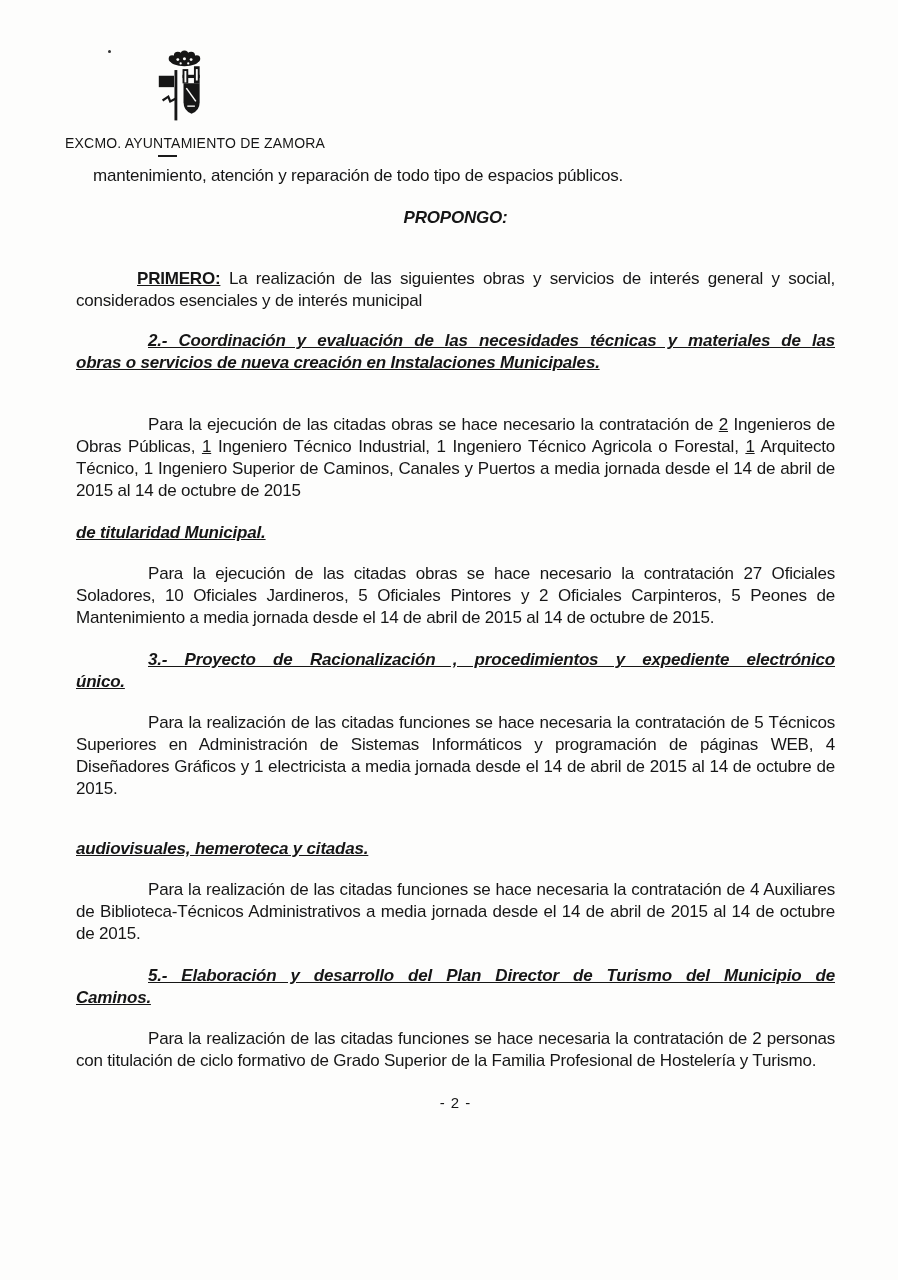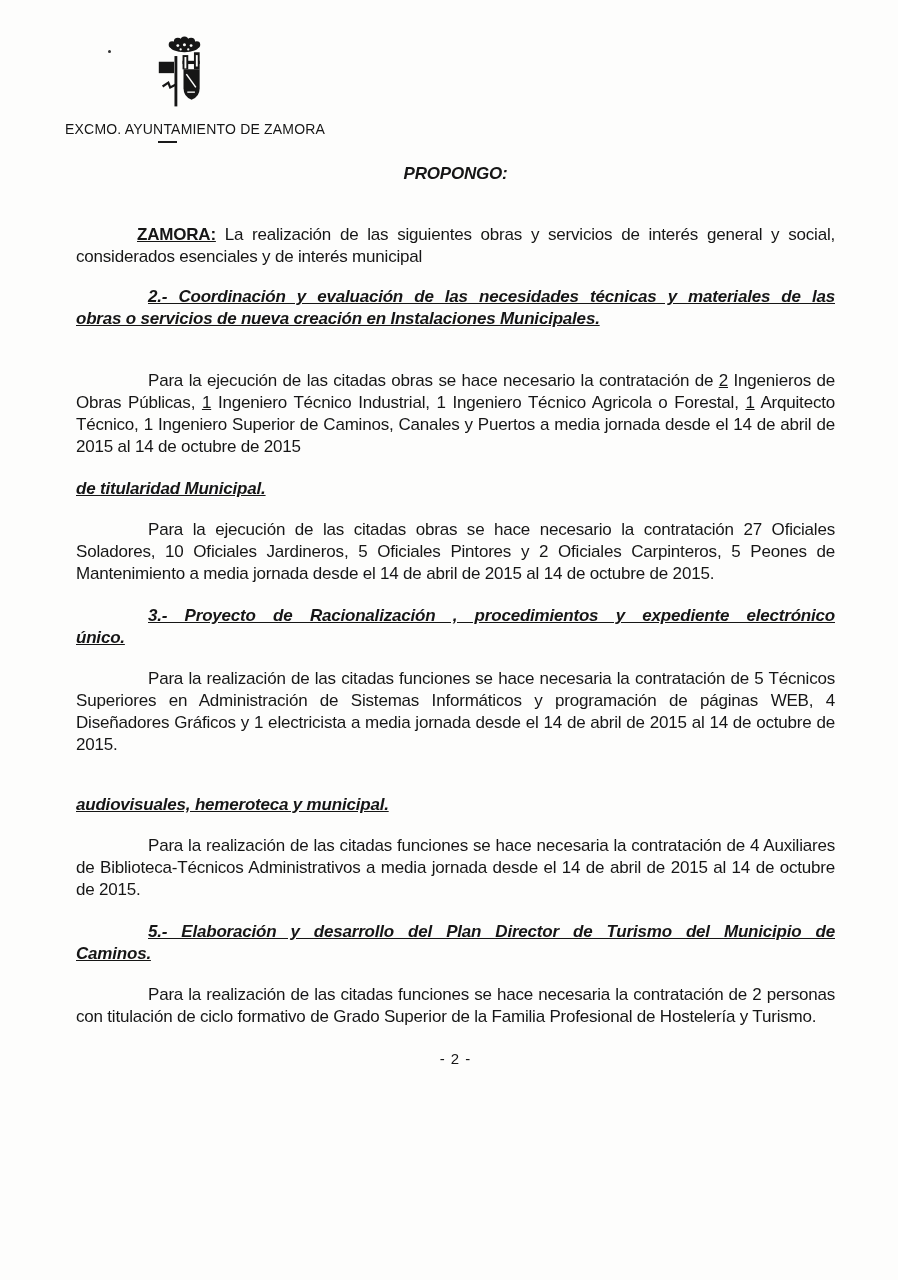--- a/index.html
+++ b/index.html
@@ -12,21 +12,21 @@
     overflow: hidden;
     color: #161616;
     font-family: "Liberation Sans", sans-serif;
     font-size: 17px;
     letter-spacing: -0.2px;
     line-height: 22px;
     box-sizing: border-box;
     padding: 0 63px 0 76px;
   }
   
-  .header { position: relative; margin-left: -11px; padding-top: 36px; }
+  .header { position: relative; margin-left: -11px; padding-top: 50px; }
   .crest { margin-left: 90px; width: 57px; height: 80px; }
   .crest svg { display: block; }
   .speckle {
     position: absolute; left: 43px; top: 50px;
     width: 3px; height: 3px; background: #333; border-radius: 50%;
   }
   .org-name {
     margin-top: 5px;
     font-size: 14px;
     letter-spacing: 0.2px;
@@ -108,24 +108,25 @@
 
         <path d="M30 35 h17 v20 q0 9 -8.5 12 q-8.5 -3 -8.5 -12 z" fill="#161616"></path>
         <path d="M33 40 l10 14" stroke="#fdfdfc" stroke-width="1.6"></path>
         <path d="M34 59 h8" stroke="#fdfdfc" stroke-width="1.4"></path>
       </svg>
     </div>
     <div class="org-name">EXCMO. AYUNTAMIENTO DE ZAMORA</div>
     <div class="org-dash"></div>
   </div>
 
+  <p class="intro-par">mantenimiento, atención y reparación de todo tipo de espacios públicos.</p>
 
   <p class="propongo">PROPONGO:</p>
 
-  <p class="primero"><span class="label">ZAMORA:</span><span> La realización de las siguientes obras y servicios de interés general y social, considerados esenciales y de interés municipal</span></p>
+  <p class="primero"><span class="label">PRIMERO:</span><span> La realización de las siguientes obras y servicios de interés general y social, considerados esenciales y de interés municipal</span></p>
 
   <div class="section">
     <div class="sec-title mt-sec-sm">
       <div class="line1">2.- Coordinación y evaluación de las necesidades técnicas y materiales de las</div>
       <div class="line2">obras o servicios de nueva creación en Instalaciones Municipales.</div>
     </div>
     <p class="body-par mt-par-lg"><span>Para la ejecución de las citadas obras se hace necesario la contratación de </span><span class="u">2</span><span> Ingenieros de Obras Públicas, </span><span class="u">1</span><span> Ingeniero Técnico Industrial, 1 Ingeniero Técnico Agricola o Forestal, </span><span class="u">1</span><span> Arquitecto Técnico, 1 Ingeniero Superior de Caminos, Canales y Puertos a media jornada desde el 14 de abril de 2015 al 14 de octubre de 2015</span></p>
   </div>
 
   <div class="section">
@@ -138,21 +139,21 @@
   <div class="section">
     <div class="sec-title mt-sec">
       <div class="line1">3.- Proyecto de Racionalización , procedimientos y expediente electrónico</div>
       <div class="line2">único.</div>
     </div>
     <p class="body-par">Para la realización de las citadas funciones se hace necesaria la contratación de 5 Técnicos Superiores en Administración de Sistemas Informáticos y programación de páginas WEB, 4 Diseñadores Gráficos y 1 electricista a media jornada desde el 14 de abril de 2015 al 14 de octubre de 2015.</p>
   </div>
 
   <div class="section">
     <div class="sec-title mt-sec-lg">
-      <div class="line2">audiovisuales, hemeroteca y municipal.</div>
+      <div class="line2">audiovisuales, hemeroteca y citadas.</div>
     </div>
     <p class="body-par">Para la realización de las citadas funciones se hace necesaria la contratación de 4 Auxiliares de Biblioteca-Técnicos Administrativos a media jornada desde el 14 de abril de 2015 al 14 de octubre de 2015.</p>
   </div>
 
   <div class="section">
     <div class="sec-title mt-sec">
       <div class="line1">5.- Elaboración y desarrollo del Plan Director de Turismo del Municipio de</div>
       <div class="line2">Caminos.</div>
     </div>
     <p class="body-par"><span>Para la realización de las citadas funciones se hace necesaria la contratación de 2 personas con titulación de ciclo formativo de Grado Superior de la Familia Profesional </span><span class="it">de</span><span> Hostelería y Turismo.</span></p>

